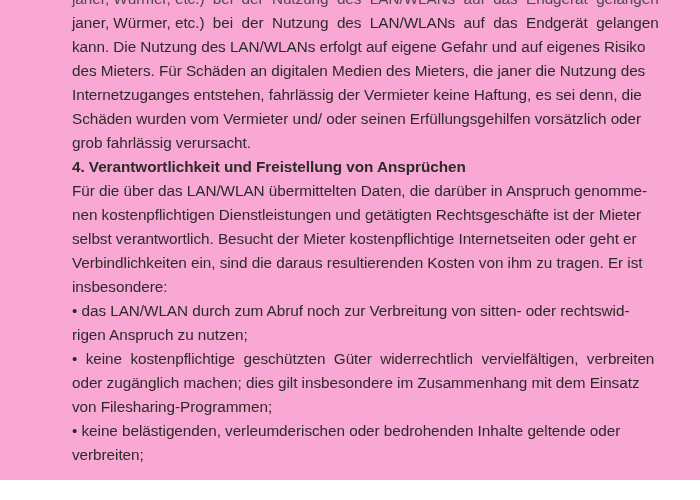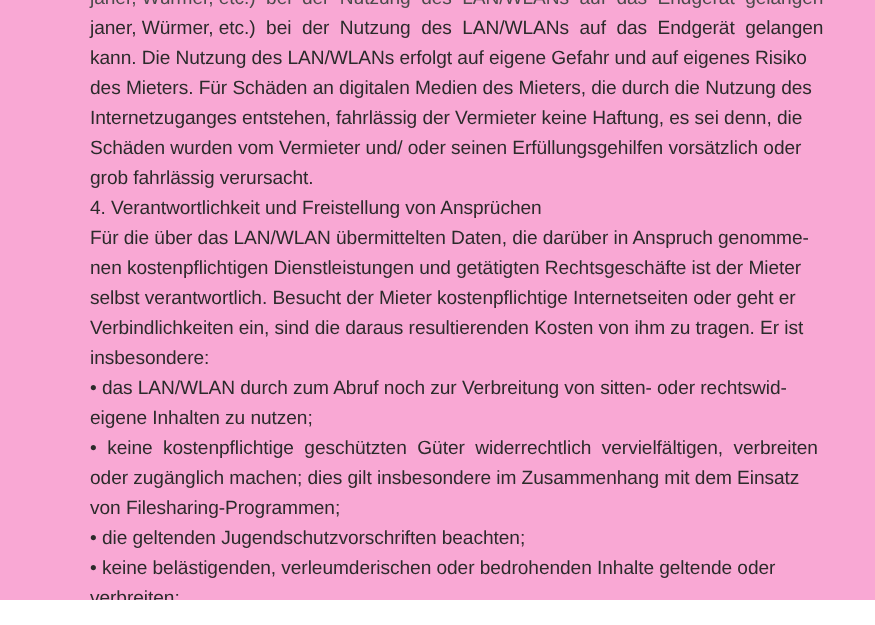--- a/index.html
+++ b/index.html
@@ -41,43 +41,42 @@
     white-space: pre;
     color: #2b2b2b;
   }
 
   
   .doc-line.clipped {
     color: #4a4a4a;
   }
 
   .doc-line.heading {
-    font-weight: 400;
+    font-weight: 700;
   }
 </style>
 </head>
 <body>
 
 <div class="page">
   <div class="text-column" id="text-column">
       <div class="doc-line clipped">janer, Würmer, etc.)  bei  der  Nutzung  des  LAN/WLANs  auf  das  Endgerät  gelangen</div>
       <div class="doc-line">janer, Würmer, etc.)  bei  der  Nutzung  des  LAN/WLANs  auf  das  Endgerät  gelangen</div>
       <div class="doc-line">kann. Die Nutzung des LAN/WLANs erfolgt auf eigene Gefahr und auf eigenes Risiko</div>
-      <div class="doc-line">des Mieters. Für Schäden an digitalen Medien des Mieters, die durch die Nutzung des</div>
+      <div class="doc-line">des Mieters. Für Schäden an digitalen Medien des Mieters, die janer die Nutzung des</div>
       <div class="doc-line">Internetzuganges entstehen, fahrlässig der Vermieter keine Haftung, es sei denn, die</div>
       <div class="doc-line">Schäden wurden vom Vermieter und/ oder seinen Erfüllungsgehilfen vorsätzlich oder</div>
       <div class="doc-line">grob fahrlässig verursacht.</div>
       <div class="doc-line heading">4. Verantwortlichkeit und Freistellung von Ansprüchen</div>
       <div class="doc-line">Für die über das LAN/WLAN übermittelten Daten, die darüber in Anspruch genomme-</div>
       <div class="doc-line">nen kostenpflichtigen Dienstleistungen und getätigten Rechtsgeschäfte ist der Mieter</div>
       <div class="doc-line">selbst verantwortlich. Besucht der Mieter kostenpflichtige Internetseiten oder geht er</div>
       <div class="doc-line">Verbindlichkeiten ein, sind die daraus resultierenden Kosten von ihm zu tragen. Er ist</div>
       <div class="doc-line">insbesondere:</div>
       <div class="doc-line bullet-line">• das LAN/WLAN durch zum Abruf noch zur Verbreitung von sitten- oder rechtswid-</div>
-      <div class="doc-line">eigene Inhalten zu nutzen;</div>
+      <div class="doc-line">rigen Anspruch zu nutzen;</div>
       <div class="doc-line bullet-line">•  keine  kostenpflichtige  geschützten  Güter  widerrechtlich  vervielfältigen,  verbreiten</div>
       <div class="doc-line">oder zugänglich machen; dies gilt insbesondere im Zusammenhang mit dem Einsatz</div>
       <div class="doc-line">von Filesharing-Programmen;</div>
-      <div class="doc-line bullet-line">• die geltenden Jugendschutzvorschriften beachten;</div>
       <div class="doc-line bullet-line">• keine belästigenden, verleumderischen oder bedrohenden Inhalte geltende oder</div>
       <div class="doc-line">verbreiten;</div>
     </div>
 </div>
 
 </body></html>

